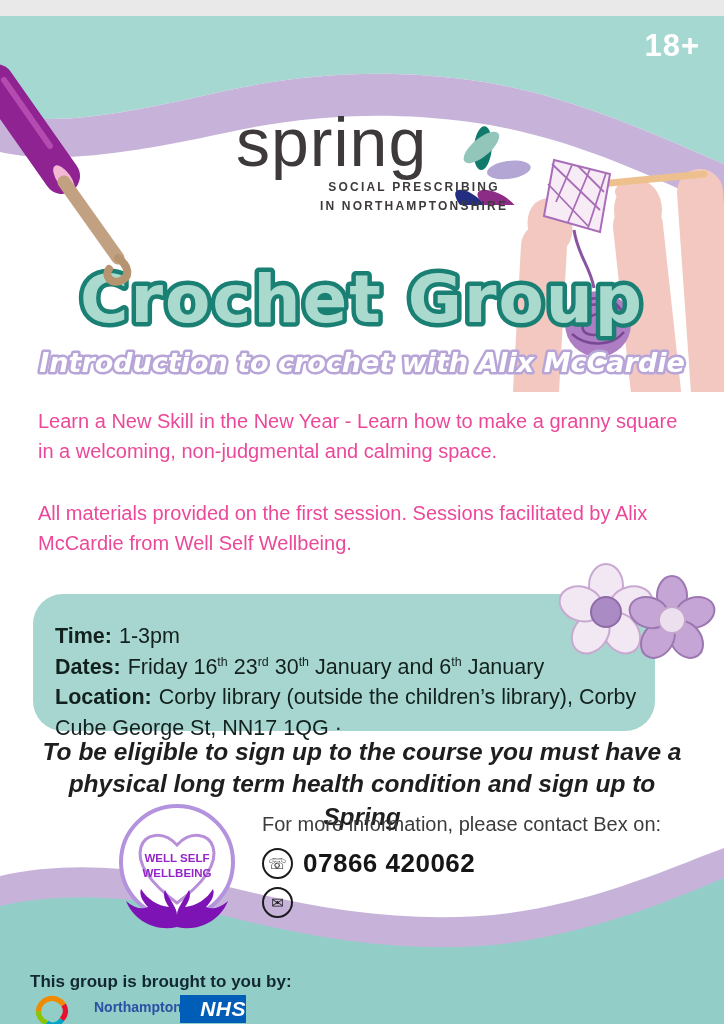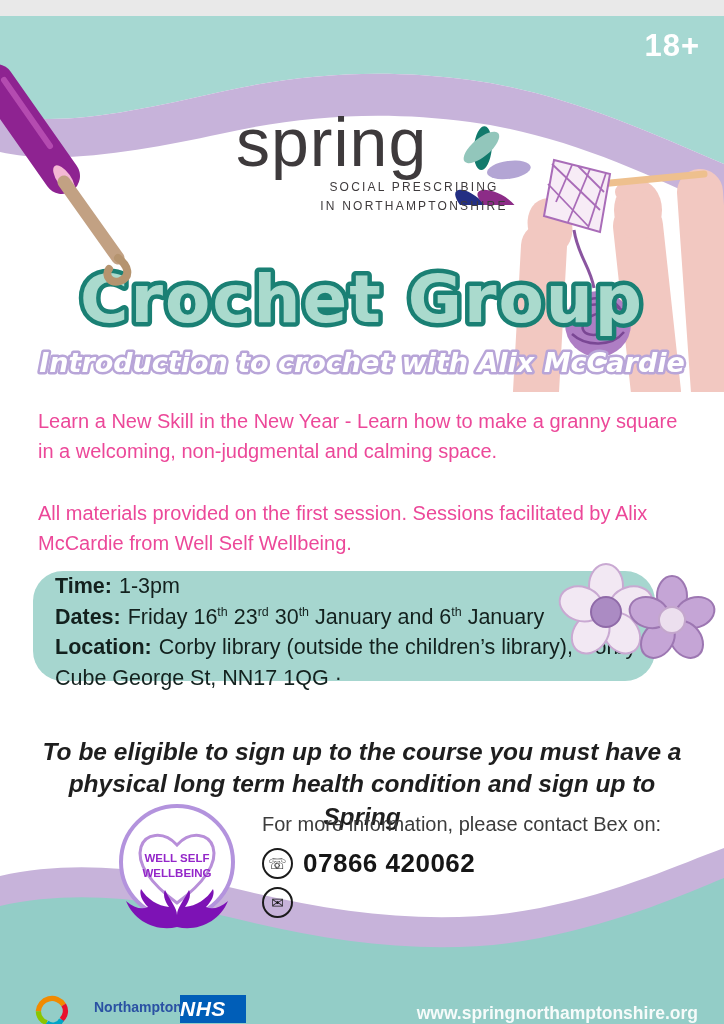--- a/index.html
+++ b/index.html
@@ -10,33 +10,33 @@
   }
   svg{display:block;}
   
   .header-waves{position:absolute;top:0;left:0;z-index:1;}
   .age-badge{position:absolute;top:12px;right:24px;z-index:2;
     font-size:31px;font-weight:bold;color:#ffffff;letter-spacing:1px;}
   .hook-svg{position:absolute;left:-8px;top:46px;z-index:5;}
   .spring-logo{position:absolute;left:236px;top:92px;z-index:3;color:#3e3a3c;}
   .spring-word{font-size:68px;line-height:1;letter-spacing:1px;font-family:"Liberation Sans",sans-serif;}
   .spring-tagline{width:212px;margin:2px 0 0 72px;text-align:center;
-    font-size:12px;letter-spacing:2.2px;line-height:1.55;font-weight:normal;color:#3e3a3c;}
+    font-size:12px;letter-spacing:2.2px;line-height:1.55;font-weight:bold;color:#3e3a3c;}
   .petals-svg{position:absolute;left:452px;top:84px;z-index:2;}
   .hands-svg{position:absolute;left:488px;top:118px;z-index:2;}
   
   .title-svg{position:absolute;left:0;top:234px;z-index:4;}
   .subtitle-svg{position:absolute;left:0;top:322px;z-index:4;}
   
   .intro{position:absolute;left:38px;top:390px;width:656px;z-index:2;
     font-size:20px;line-height:1.5;color:#ec4899;}
   .intro p{margin:0 0 32px 0;}
   
-  .info-box{position:absolute;left:33px;top:555px;width:584px;height:96px;z-index:2;
-    background:#a6d6cf;border-radius:30px;padding:0 16px 14px 22px;
+  .info-box{position:absolute;left:33px;top:578px;width:584px;height:96px;z-index:2;
+    background:#a6d6cf;border-radius:30px;padding:27px 16px 14px 22px;
     font-size:21.5px;line-height:1.42;color:#13211e;}
   .info-box .lbl{font-weight:bold;margin-right:7px;}
   .info-box sup{font-size:0.58em;line-height:0;}
   .flowers-svg{position:absolute;left:548px;top:536px;z-index:3;}
   
   .eligibility{position:absolute;left:32px;top:720px;width:660px;z-index:2;
     text-align:center;font-weight:bold;font-style:italic;
     font-size:24.5px;line-height:1.32;color:#1e1e1e;}
   
   .wellself-svg{position:absolute;left:106px;top:783px;z-index:3;}
@@ -52,21 +52,21 @@
   .footer-waves{position:absolute;left:0;top:824px;z-index:1;}
   .brought-by{position:absolute;left:30px;top:956px;z-index:2;
     font-size:17px;font-weight:bold;color:#112731;}
   .ageuk{position:absolute;left:32px;top:972px;z-index:2;display:flex;align-items:center;}
   .ageuk-col{display:flex;flex-direction:column;line-height:1;}
   .ageuk-region{font-size:14px;font-weight:bold;color:#2a51a3;margin:0 0 1px 24px;}
   .ageuk-wordrow{display:flex;align-items:baseline;}
   .ageuk-word{font-size:28px;font-weight:bold;color:#171b4d;letter-spacing:-1px;}
   .ageuk-uk{font-size:22px;font-weight:bold;color:#66b9e8;margin-left:2px;}
   .nhs-logo{position:absolute;left:180px;top:979px;z-index:2;width:66px;height:28px;
-    background:#005eb8;display:flex;align-items:center;justify-content:flex-start;}
+    background:#005eb8;display:flex;align-items:center;justify-content:flex-end;}
   .nhs-text{color:#ffffff;font-weight:bold;font-style:italic;font-size:21px;letter-spacing:0.5px;}
   .website{position:absolute;right:26px;top:987px;z-index:2;
     font-size:17.5px;font-weight:bold;color:#f6fbfa;}
 </style>
 </head>
 <body>
 
 <div class="poster">
 
   <svg class="header-waves" width="724" height="210" viewBox="0 0 724 210">
@@ -205,32 +205,32 @@
           <span>✉</span>
         </span>
     </div>
   </div>
 
   <svg class="footer-waves" width="724" height="200" viewBox="0 0 724 200">
     <path fill="#c7b3da" d="M0,36 C80,18 160,30 250,52 C350,76 450,86 540,68 C620,52 680,24 724,8 V200 H0 Z"></path>
     <path fill="#93cdc7" d="M0,66 C80,48 160,60 250,82 C350,106 450,116 540,98 C625,81 685,54 724,38 V200 H0 Z"></path>
   </svg>
 
+  <div class="brought-by">This group is brought to you by:</div>
 
   <div class="ageuk">
     <svg width="38" height="38" viewBox="0 0 36 36">
       <path d="M6,22 A13,13 0 0 1 30,16" stroke="#f18a00" stroke-width="5" fill="none"></path>
       <path d="M30,16 A11,11 0 0 1 28,30" stroke="#e8112d" stroke-width="5" fill="none"></path>
       <path d="M6,22 A12,12 0 0 0 14,33" stroke="#8bc400" stroke-width="5" fill="none"></path>
       <path d="M14,33 A9,9 0 0 0 28,30" stroke="#00a5c8" stroke-width="5" fill="none"></path>
     </svg>
     <div class="ageuk-col">
       <div class="ageuk-region">Northamptonshire</div>
     </div>
   </div>
 
   <div class="nhs-logo">
     <span class="nhs-text">NHS</span>
   </div>
 
-  <div class="website">www.springnorthamptonshire.org</div>
 
 </div>
 
 </body></html>

